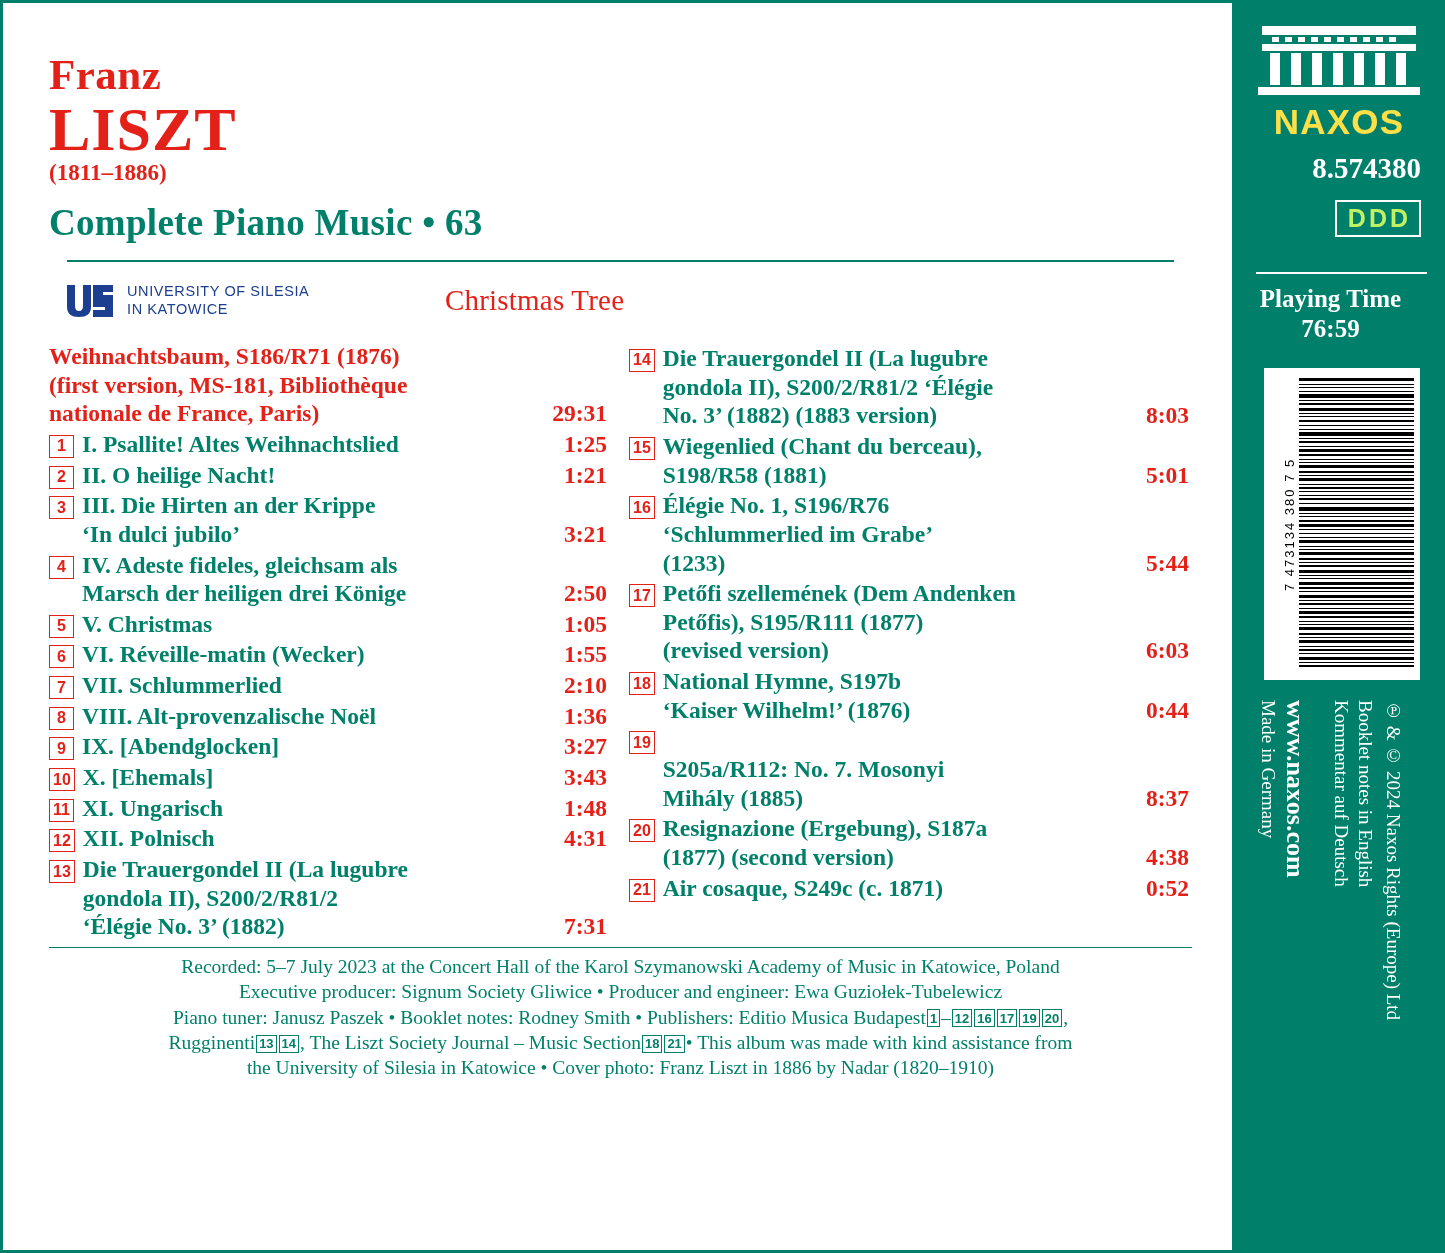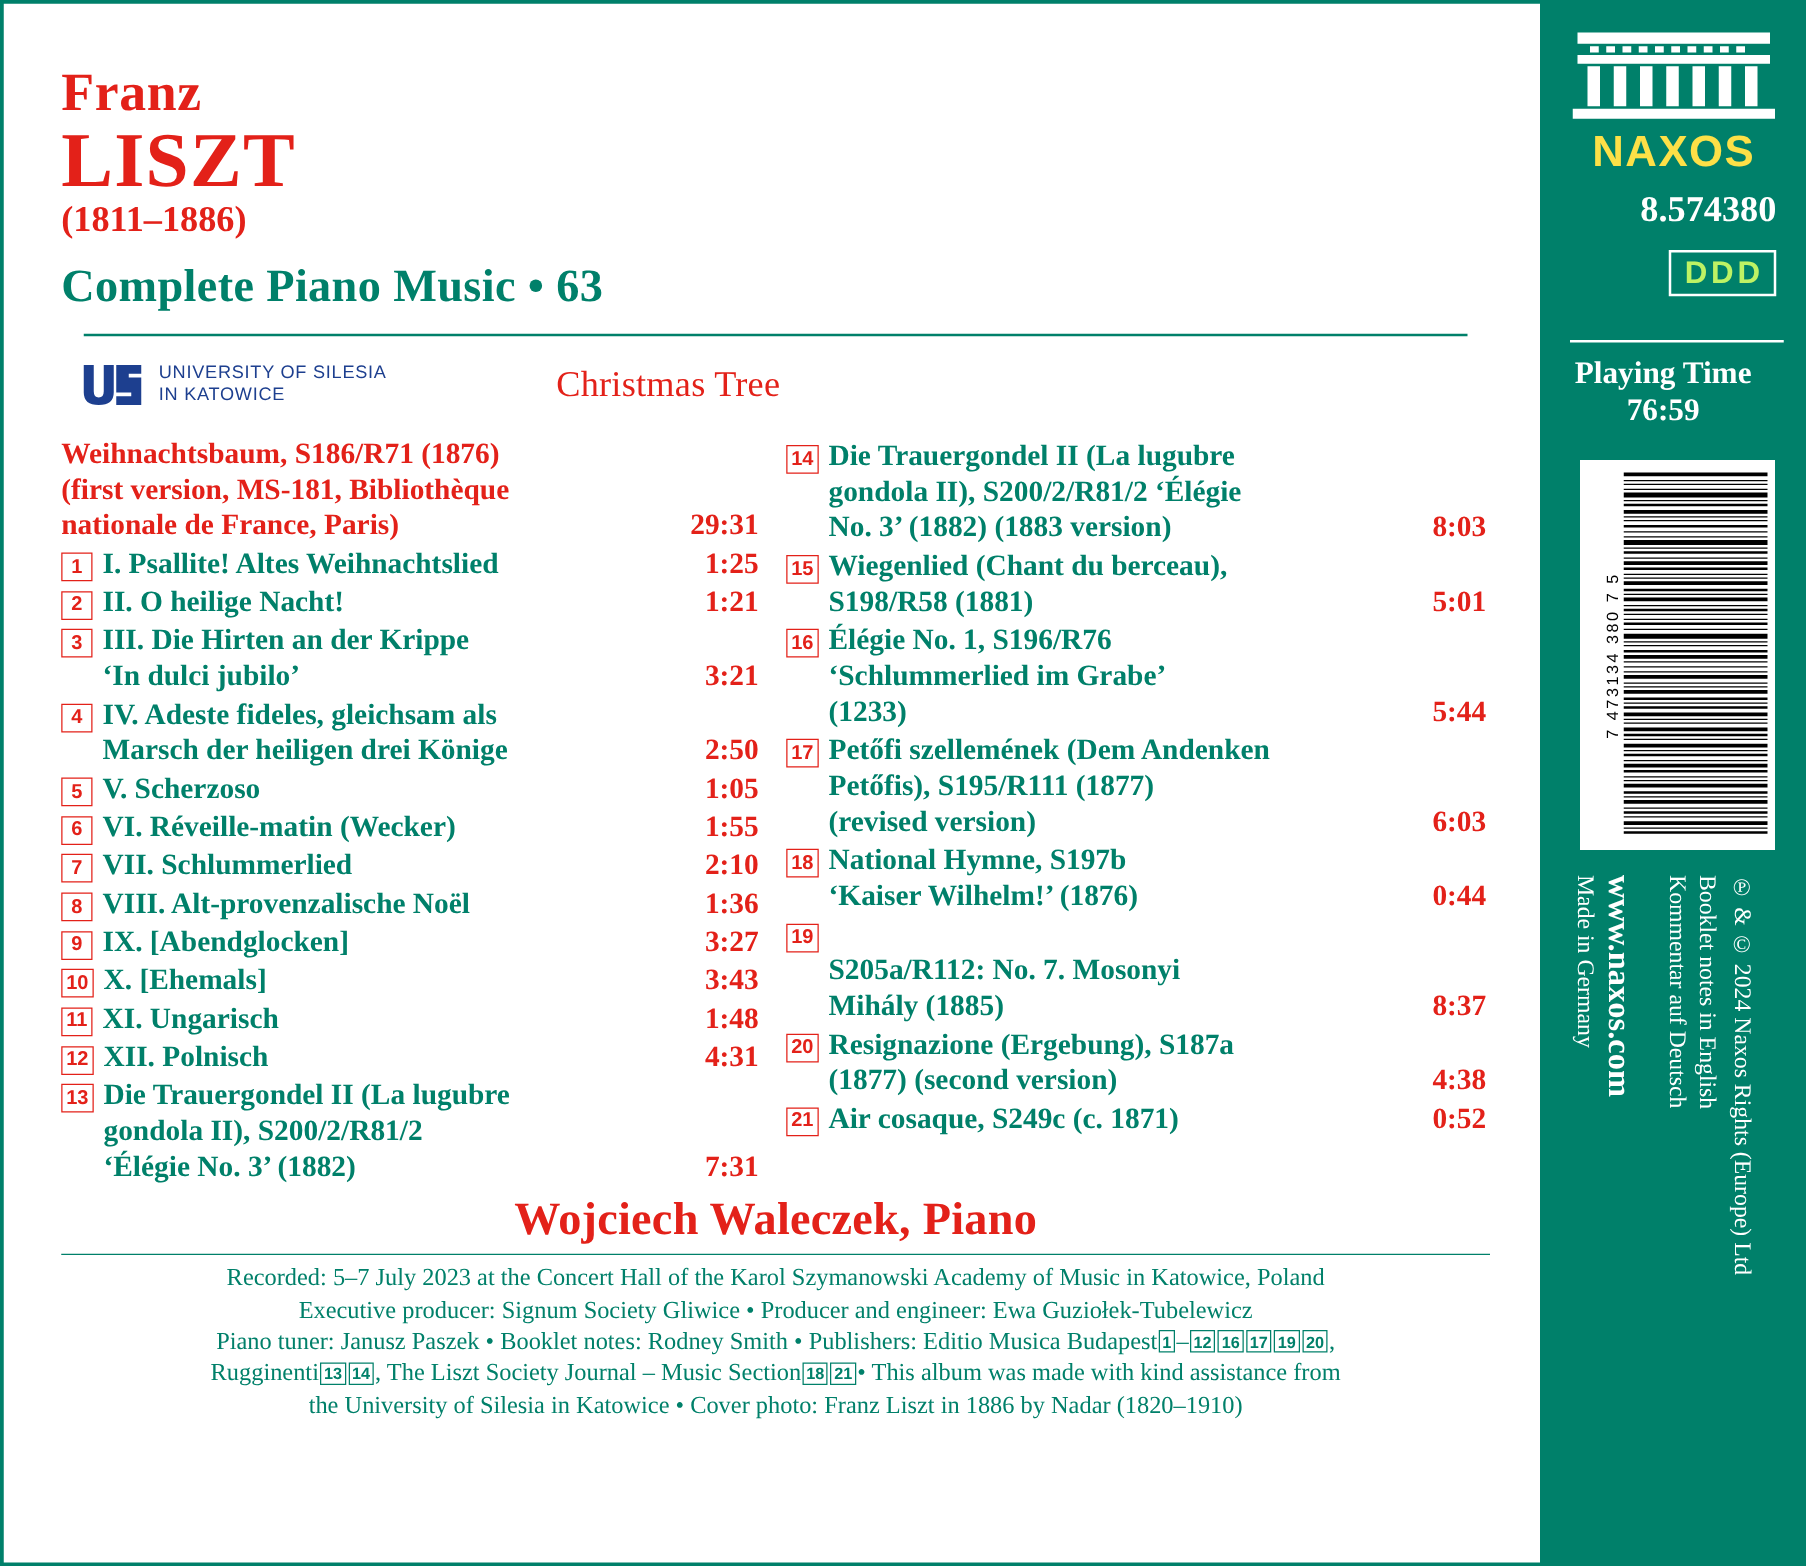--- a/index.html
+++ b/index.html
@@ -41,21 +41,21 @@
   .composer-last {
     color:#e32119;
     font-weight:bold;
     font-size:62px;
     line-height:1.04;
     letter-spacing:1px;
   }
   .composer-dates {
     color:#e32119;
     font-weight:bold;
-    font-size:29px;
+    font-size:23px;
     line-height:1.2;
     margin-top:-2px;
   }
   .series-title {
     color:#00806a;
     font-weight:bold;
     font-size:37px;
     margin-top:14px;
     letter-spacing:0.3px;
   }
@@ -359,21 +359,21 @@
                 <span class="ttext"><span>III. Die Hirten an der Krippe</span><br><span>‘In dulci jubilo’</span></span>
                 <span class="tdur low">3:21</span>
               </div>
               <div class="track">
                 <span class="tnum">4</span>
                 <span class="ttext"><span>IV. Adeste fideles, gleichsam als</span><br><span>Marsch der heiligen drei Könige</span></span>
                 <span class="tdur low">2:50</span>
               </div>
               <div class="track">
                 <span class="tnum">5</span>
-                <span class="ttext"><span>V. Scherzoso</span></span>
+                <span class="ttext"><span>V. Christmas</span></span>
                 <span class="tdur">1:05</span>
               </div>
               <div class="track">
                 <span class="tnum">6</span>
                 <span class="ttext"><span>VI. Réveille-matin (Wecker)</span></span>
                 <span class="tdur">1:55</span>
               </div>
               <div class="track">
                 <span class="tnum">7</span>
                 <span class="ttext"><span>VII. Schlummerlied</span></span>
@@ -451,21 +451,20 @@
               </div>
               <div class="track">
                 <span class="tnum">21</span>
                 <span class="ttext"><span>Air cosaque, S249c (c. 1871)</span></span>
                 <span class="tdur">0:52</span>
               </div>
             </div>
         </div>
       </div>
 
-      <div class="performer">Wojciech Waleczek, Piano</div>
 
       <hr class="rule2">
 
       <div class="credits">
         <div>Recorded: 5–7 July 2023 at the Concert Hall of the Karol Szymanowski Academy of Music in Katowice, Poland</div>
         <div>Executive producer: Signum Society Gliwice • Producer and engineer: Ewa Guziołek-Tubelewicz</div>
         <div>
           <span>Piano tuner: Janusz Paszek • Booklet notes: Rodney Smith • Publishers: Editio Musica Budapest</span><span id="credits-nums-1"><span class="cnum">1</span><span>–</span><span class="cnum">12</span><span class="cnum">16</span><span class="cnum">17</span><span class="cnum">19</span><span class="cnum">20</span></span><span>,</span>
         </div>
         <div>

